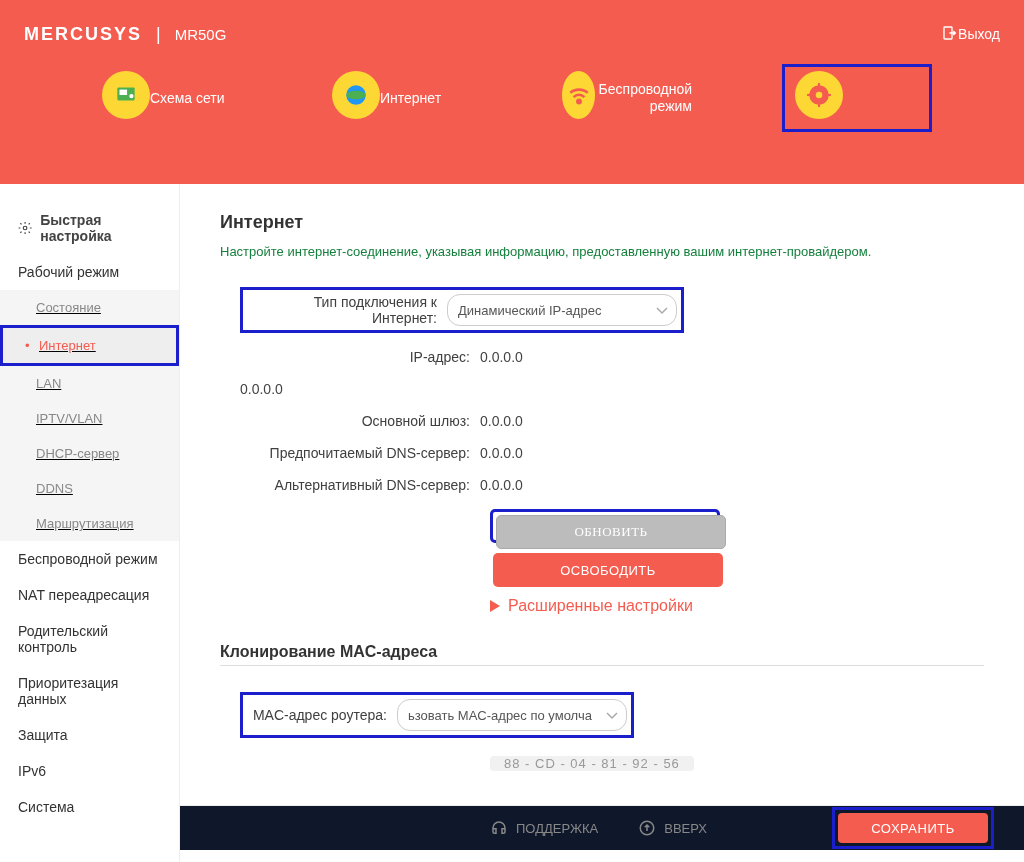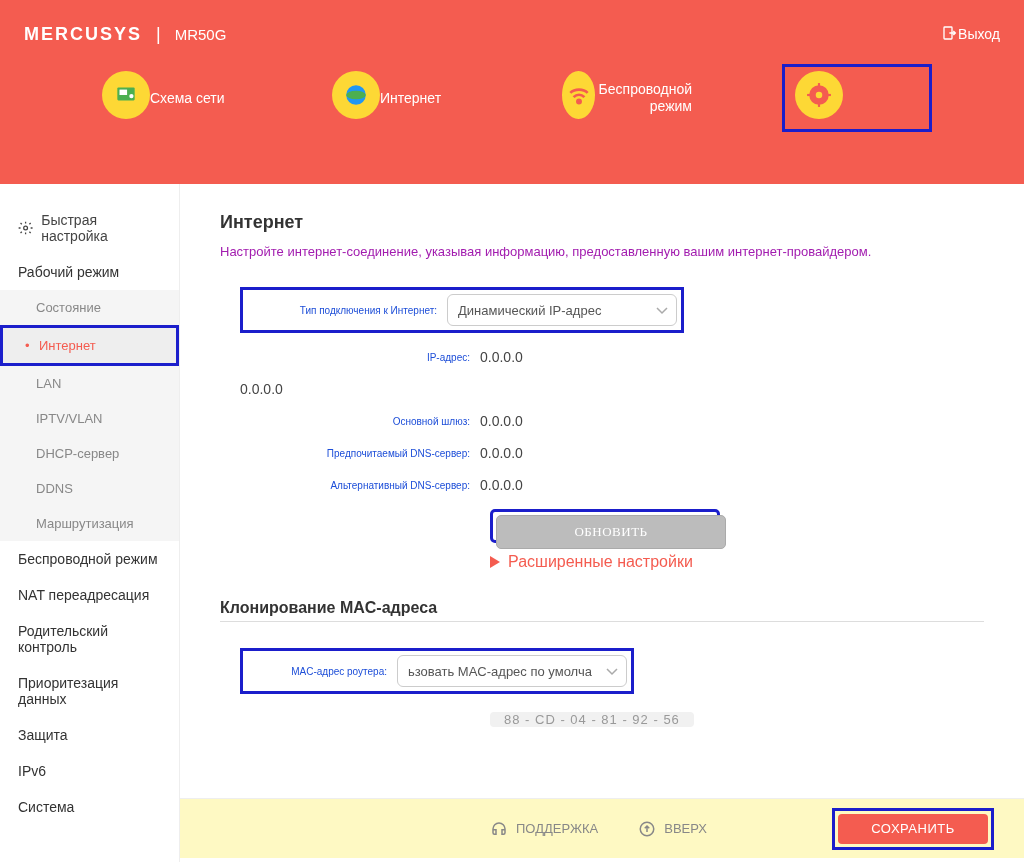--- a/index.html
+++ b/index.html
@@ -15,58 +15,58 @@
   
   .navbar { display: flex; justify-content: center; gap: 80px; margin-top: 14px; }
   .nav-item { display: flex; flex-direction: row; align-items: center; text-align: right; cursor: pointer; padding: 4px 10px; width: 150px; }
   .nav-item.highlight { border: 3px solid #1b1ecb; }
   .nav-icon { width: 48px; height: 48px; border-radius: 50%; background: #fdd835; display: flex; align-items: center; justify-content: center; margin-bottom: 6px; }
   .nav-label { color: #fff; font-size: 14px; line-height: 1.2; }
   
   .body-wrap { display: flex; background: #f4f4f4; height: calc(862px - 184px); }
   .sidebar { width: 180px; background: #fff; padding-top: 18px; border-right: 1px solid #eee; }
   .side-item { padding: 10px 18px; color: #444; font-size: 14px; cursor: pointer; display:flex; align-items:center; gap:8px; }
-  .side-item.top { font-weight: normal; }
+  .side-item.top { font-weight: bold; }
   .side-item.section { color:#333; }
   .side-item.highlight-section { border: 3px solid #1b1ecb; background: #f45c50; color: #fff; }
   .side-sub { padding: 10px 18px 10px 36px; color: #888; font-size: 13px; cursor: pointer; background:#f5f5f5; }
   .side-sub.active { color: #f45c50; background:#eeeeee; position:relative; }
   .side-sub.active::before { content:"•"; color:#f45c50; position:absolute; left:22px; }
   .side-sub.highlight-sub { border: 3px solid #1b1ecb; }
-  .sub-group { background:#14532d; }
+  .sub-group { background:#14532d;text-decoration:underline; }
   
   .main { flex: 1; background: #fff; padding: 28px 40px 0 40px; overflow: hidden; position:relative; }
   .page-title { font-size: 18px; font-weight: bold; color: #333; margin-bottom: 10px; }
-  .page-desc { color: #a21caf; font-size: 13px; line-height: 1.4; margin-bottom: 26px; }
+  .page-desc { color: #15803d; font-size: 13px; line-height: 1.4; margin-bottom: 26px; }
   
   .form-area { padding: 0 20px; }
   .form-row { display: flex; align-items: center; margin-bottom: 16px; }
-  .form-label { width: 240px; text-align: right; color: #1d4ed8; font-size: 10px; padding-right: 10px; }
+  .form-label { width: 240px; text-align: right; color: #404040; font-size: 14px; padding-right: 10px; }
   .form-val { color: #444; font-size: 14px; }
-  .select-box { width: 230px; height: 32px; border: 1px solid #ccc; border-radius: 6px; display: flex; align-items: center; padding: 0 10px; position: relative; background:#fff; overflow:hidden; }
+  .select-box { width: 230px; height: 32px; border: 1px solid #ccc; border-radius: 13px; display: flex; align-items: center; padding: 0 10px; position: relative; background:#fff; overflow:hidden; }
   .select-text { color:#555; font-size:13px; white-space:nowrap; overflow:hidden; flex:1; }
   .select-arrow { position:absolute; right:8px; top:50%; transform:translateY(-50%); }
   
   .row-highlight { border: 3px solid #1b1ecb; padding: 4px; display:inline-flex; align-items:center; }
   
   .btn-row { margin-left: 250px; margin-bottom: 10px; }
   .btn { width: 230px; height: 34px; border-radius: 5px; border:none; color:#fff; font-size: 13px; cursor:pointer; letter-spacing:0.5px; }
   .btn.gray { background: #bcbcbc; border:1px solid #aaa;font-family:Liberation Serif, serif; }
   .btn.red { background: #f45c50; }
   .btn.highlight-btn-wrap { border: 3px solid #1b1ecb; padding: 3px; display:inline-block; }
   
   .adv-link { margin-left: 250px; color: #f45c50; font-size: 16px; display:flex; align-items:center; gap:8px; cursor:pointer; margin-top:6px; }
   .adv-link svg { width:10px; height:12px; }
   
   .section-title { font-size: 16px; font-weight: bold; color: #333; margin-top: 28px; margin-bottom: 4px; }
   .section-hr { border: none; border-top: 1px solid #ddd; margin-bottom: 26px; }
   
   .mac-box { display:inline-block; background:#f1f1f1; border-radius:4px; padding:0 14px; color:#999; font-size:13px; margin-left:250px; letter-spacing:1px;}
   
-  .footer { position:absolute; bottom:4px; left:0; right:0; height:60px; border-top:1px solid #eee; display:flex; align-items:center; padding:0 30px; background:#fef9c3; }
+  .footer { position:absolute; bottom:12px; left:0; right:0; height:45px; border-top:1px solid #eee; display:flex; align-items:center; padding:0 30px; background:#0f172a; }
   .foot-link { display:flex; align-items:center; gap:8px; color:#888; font-size:13px; cursor:pointer; margin-right:40px; }
   .foot-link svg { width:18px; height:18px; }
   .save-wrap { margin-left:auto; border:3px solid #1b1ecb; padding:3px; }
   .save-btn { background:#f45c50; color:#fff; border:none; width:150px; height:30px; border-radius:4px; font-size:13px; cursor:pointer; letter-spacing:0.5px;}
   
   .gear-icon svg, .nav-icon svg { width:26px; height:26px; }
   .quick-icon { width:16px; height:16px; }
 </style>
 </head>
 <body>
@@ -211,20 +211,23 @@
       <div class="form-row">
           <span class="form-label">Альтернативный DNS-сервер:</span>
           <span class="form-val">0.0.0.0</span>
         </div>
 
       <div class="btn-row">
         <span class="btn highlight-btn-wrap" style="background:transparent;">
           <button class="btn gray">ОБНОВИТЬ</button>
         </span>
       </div>
+      <div class="btn-row" style="margin-left:253px;">
+        <button class="btn red">ОСВОБОДИТЬ</button>
+      </div>
 
       <div class="adv-link">
         <svg viewBox="0 0 10 12">
             <path d="M0 0l10 6-10 6z" fill="#f45c50"></path>
           </svg>
         <span>Расширенные настройки</span>
       </div>
     </div>
 
     <div class="section-title">Клонирование MAC-адреса</div>

